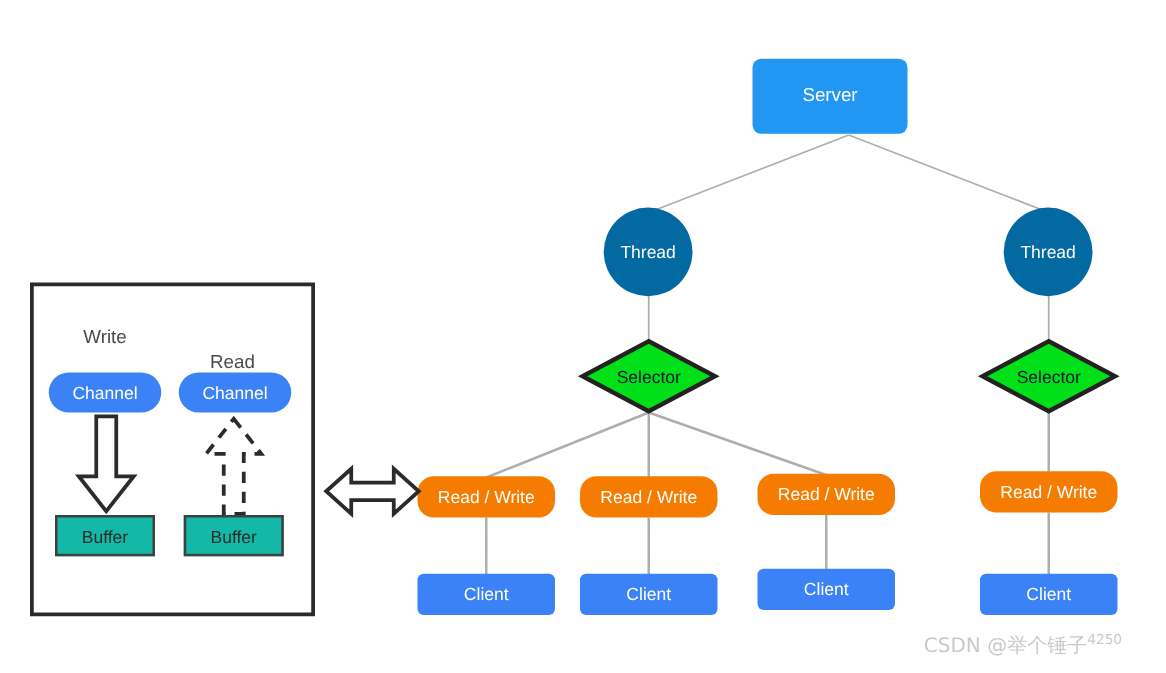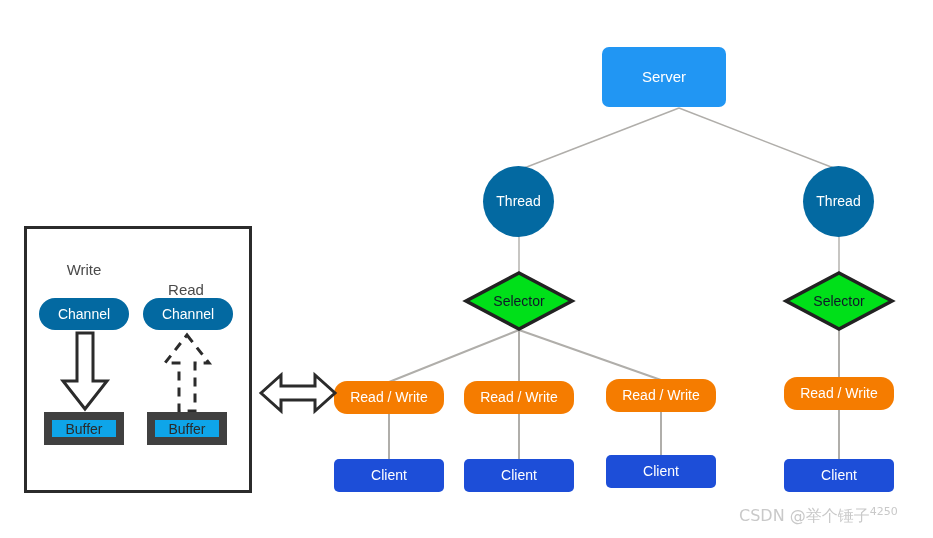--- a/index.html
+++ b/index.html
@@ -80,21 +80,21 @@
   
   .rw-pill {
     background: #F57C00;
     color: #ffffff;
     border-radius: 13px;
     font-size: 14px;
   }
 
   
   .client-box {
-    background: #1d4ed8;
+    background: #3b82f6;
     color: #ffffff;
     border-radius: 5px;
     font-size: 14px;
   }
 
   
   .panel {
     position: absolute;
     box-sizing: border-box;
     border: 3px solid #2b2b2b;
@@ -107,35 +107,35 @@
     font-size: 15px;
     text-align: center;
     z-index: 4;
   }
   .channel-pill {
     position: absolute;
     box-sizing: border-box;
     display: flex;
     align-items: center;
     justify-content: center;
-    background: #0369a1;
+    background: #3b82f6;
     color: #ffffff;
     border-radius: 999px;
     font-size: 14px;
     z-index: 4;
   }
   .buffer-box {
     position: absolute;
     box-sizing: border-box;
     display: flex;
     align-items: center;
     justify-content: center;
-    background: #0ea5e9;
+    background: #14b8a6;
     color: #2b2b2b;
-    border: 8px solid #404040;
+    border: 2px solid #404040;
     font-size: 14px;
     z-index: 4;
   }
   .arrow-svg {
     position: absolute;
     z-index: 4;
     overflow: visible;
   }
 
   

